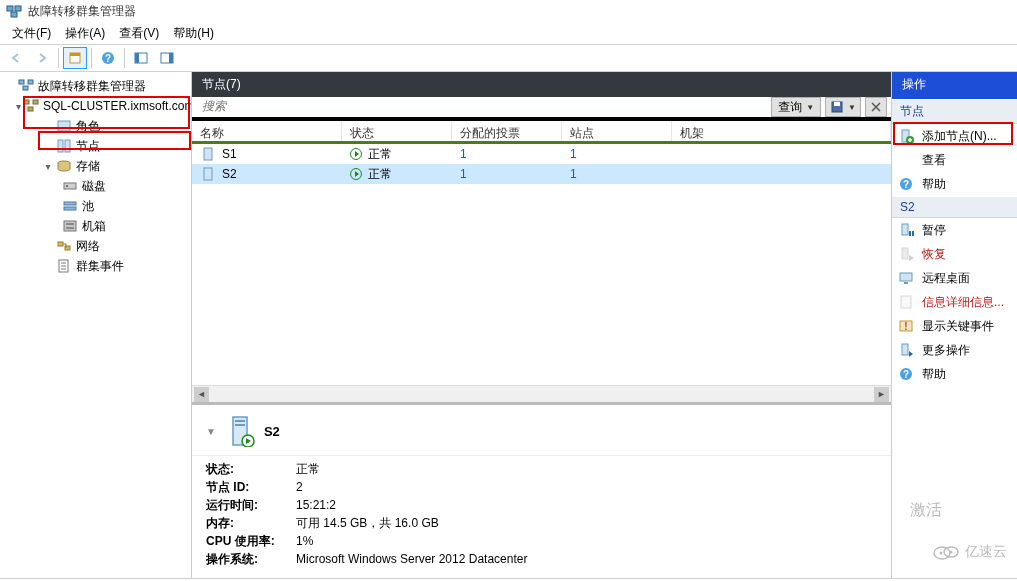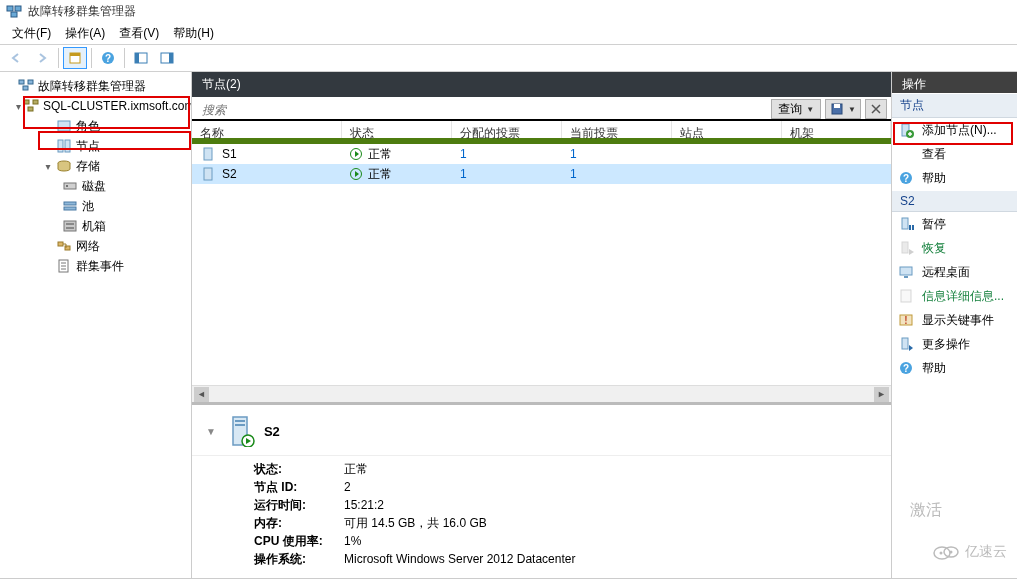--- a/index.html
+++ b/index.html
@@ -24,58 +24,58 @@
   .tree-row { display: flex; align-items: center; height: 20px; padding-left: 4px; white-space: nowrap; }
   .tree-row .tw { width: 12px; font-size: 10px; color: #666; text-align: center; }
   .tree-row .ic { width: 16px; height: 16px; margin: 0 4px 0 2px; display:inline-flex; align-items:center; justify-content:center; }
   .tree-row.lvl1 { padding-left: 16px; }
   .tree-row.lvl2 { padding-left: 42px; }
   .tree-row.lvl3 { padding-left: 48px; }
   .hl-red { border: 2px solid #e00000; position: absolute; pointer-events: none; }
 
   .center { flex: 1; display: flex; flex-direction: column; border-right: 1px solid #ccc; min-width: 0; }
   .c-header { background: #33393f; color: #fff; padding: 4px 10px; height: 25px; display:flex; align-items:center; }
-  .searchbar { display: flex; height: 24px; border-bottom: 2px solid #000000; align-items: flex-end; padding: 0 4px; gap: 4px; }
+  .searchbar { display: flex; height: 24px; border-bottom: 4px solid #000000; align-items: flex-start; padding: 0 4px; gap: 4px; }
   .searchbar input { flex: 1; border: none; padding: 2px 6px; font-style: italic; color: #888; font-size: 12px; outline: none; }
   .sbtn { height: 20px; border: 1px solid #adadad; background: #e1e1e1; display: inline-flex; align-items: center; padding: 0 6px; font-size: 12px; gap: 4px; }
   .sbtn .dd { font-size: 8px; color: #333; }
   .sbtn.icon-only { padding: 0 4px; }
 
   .grid { flex-shrink: 0; }
-  .grid-head { display: flex; height: 23px; border-bottom: 6px solid #4d7c0f; }
+  .grid-head { display: flex; height: 23px; border-bottom: 3px solid #4d7c0f; }
   .grid-head .gh { padding: 4px 8px; border-right: 1px solid #e5e5e5; color: #333; }
   .grid-body { }
   .grid-row { display: flex; height: 20px; align-items: center; }
   .grid-row.sel { background: #cce8ff; }
   .grid-row .gc { padding: 0 8px; display: flex; align-items: center; gap: 6px; }
   .gc-name-ic { width: 16px; height: 16px; display:inline-flex; }
   .status-dot { width: 12px; height: 12px; border-radius: 50%; border: 1px solid #1a8a1a; display: inline-flex; align-items: center; justify-content: center; }
   .status-dot::after { content: ''; width: 0; height: 0; border-left: 4px solid #1a8a1a; border-top: 3px solid transparent; border-bottom: 3px solid transparent; margin-left: 1px; }
   .link { color: #0066cc; cursor: pointer; }
 
   .grid-spacer { flex: 1; display:flex; flex-direction: column; justify-content: flex-end; }
   .hscroll { height: 17px; background: #f0f0f0; border-top: 1px solid #ddd; display: flex; align-items: center; padding: 0 2px; }
   .hscroll .arrow { width: 15px; height: 15px; background: #cdcdcd; font-size:9px; display:flex;align-items:center;justify-content:center;color:#555;}
   .hscroll .track { flex: 1; }
 
   .detail { border-top: 3px solid #bbb; flex-shrink: 0; }
   .detail-head { display: flex; align-items: center; gap: 8px; padding: 10px 14px 8px; border-bottom: 1px solid #eee; }
   .detail-head .big-ic { width: 32px; height: 32px; position:relative; display:inline-flex; align-items:center; justify-content:center; }
   .detail-head .name { font-weight: bold; font-size: 13px; }
   .detail-body { padding: 4px 14px 10px; font-family: SimSun, monospace; font-size: 12px; }
-  .drow { display: flex; line-height: 18px; margin-left: 48px; }
+  .drow { display: flex; line-height: 18px; }
   .drow .k { width: 90px; font-weight: bold; }
   .drow .v { flex: 1; }
 
   .actions { width: 125px; display: flex; flex-direction: column; }
-  .a-header { background: #404040; color: #fff; padding: 4px 10px; height: 21px; }
+  .a-header { background: #1d4ed8; color: #fff; padding: 4px 10px; height: 27px; }
   .a-section { background: #e8eef4; padding: 3px 8px; color: #15428b; border-bottom: 1px solid #d0d8e0; border-top: 1px solid #fff; font-size:12px; }
   .a-item { display: flex; align-items: center; gap: 8px; padding: 4px 6px; height: 24px; }
   .a-item .ic { width: 16px; height: 16px; display:inline-flex; align-items:center; justify-content:center; flex-shrink:0; }
-  .a-item.dis { color: #15803d; }
+  .a-item.dis { color: #b91c1c; }
 
   .watermark { position: absolute; right: 10px; bottom: 20px; font-size: 14px; color: #bbb; display:flex; align-items:center; gap:6px; pointer-events:none;}
   .activate { position:absolute; right: 75px; bottom: 60px; color:#bbb; font-size: 16px; pointer-events:none;}
 
   
   svg { display: block; }
 </style>
 </head>
 <body>
 
@@ -246,21 +246,21 @@
       <span>群集事件</span>
     </div>
   </div>
 
   <div class="hl-red" style="left:23px; top:96px; width:167px; height:33px;"></div>
   <div class="hl-red" style="left:38px; top:131px; width:153px; height:19px;"></div>
   <div class="hl-red" style="left:893px; top:122px; width:120px; height:23px;"></div>
 
   <div class="center">
     <div class="c-header">
-      <span>节点(2)</span>
+      <span>节点(7)</span>
     </div>
     <div class="searchbar">
       <input placeholder="搜索" style="">
       <span class="sbtn">
           <span>查询</span>
           <span class="dd">▼</span>
         </span>
       <span class="sbtn icon-only">
           <svg width="14" height="14">
             <rect x="2" y="2" width="10" height="10" fill="#4a6fa8" stroke="#2a4a78"></rect>
@@ -273,21 +273,20 @@
             <path d="M2 2 L10 10 M10 2 L2 10" stroke="#555" stroke-width="1.5"></path>
           </svg>
         </span>
     </div>
 
     <div class="grid">
       <div class="grid-head">
         <div class="gh" style="width:150px">名称</div>
         <div class="gh" style="width:110px">状态</div>
         <div class="gh" style="width:110px">分配的投票</div>
-        <div class="gh" style="width:110px">当前投票</div>
         <div class="gh" style="width:110px">站点</div>
         <div class="gh" style="flex:1">机架</div>
       </div>
       <div class="grid-body">
         <div class="grid-row">
           <div class="gc" style="width:150px">
               <span class="gc-name-ic">
                 <svg width="16" height="16">
                   <rect x="4" y="2" width="8" height="12" fill="#cfe3f3" stroke="#6b9bc2"></rect>
                 </svg>

